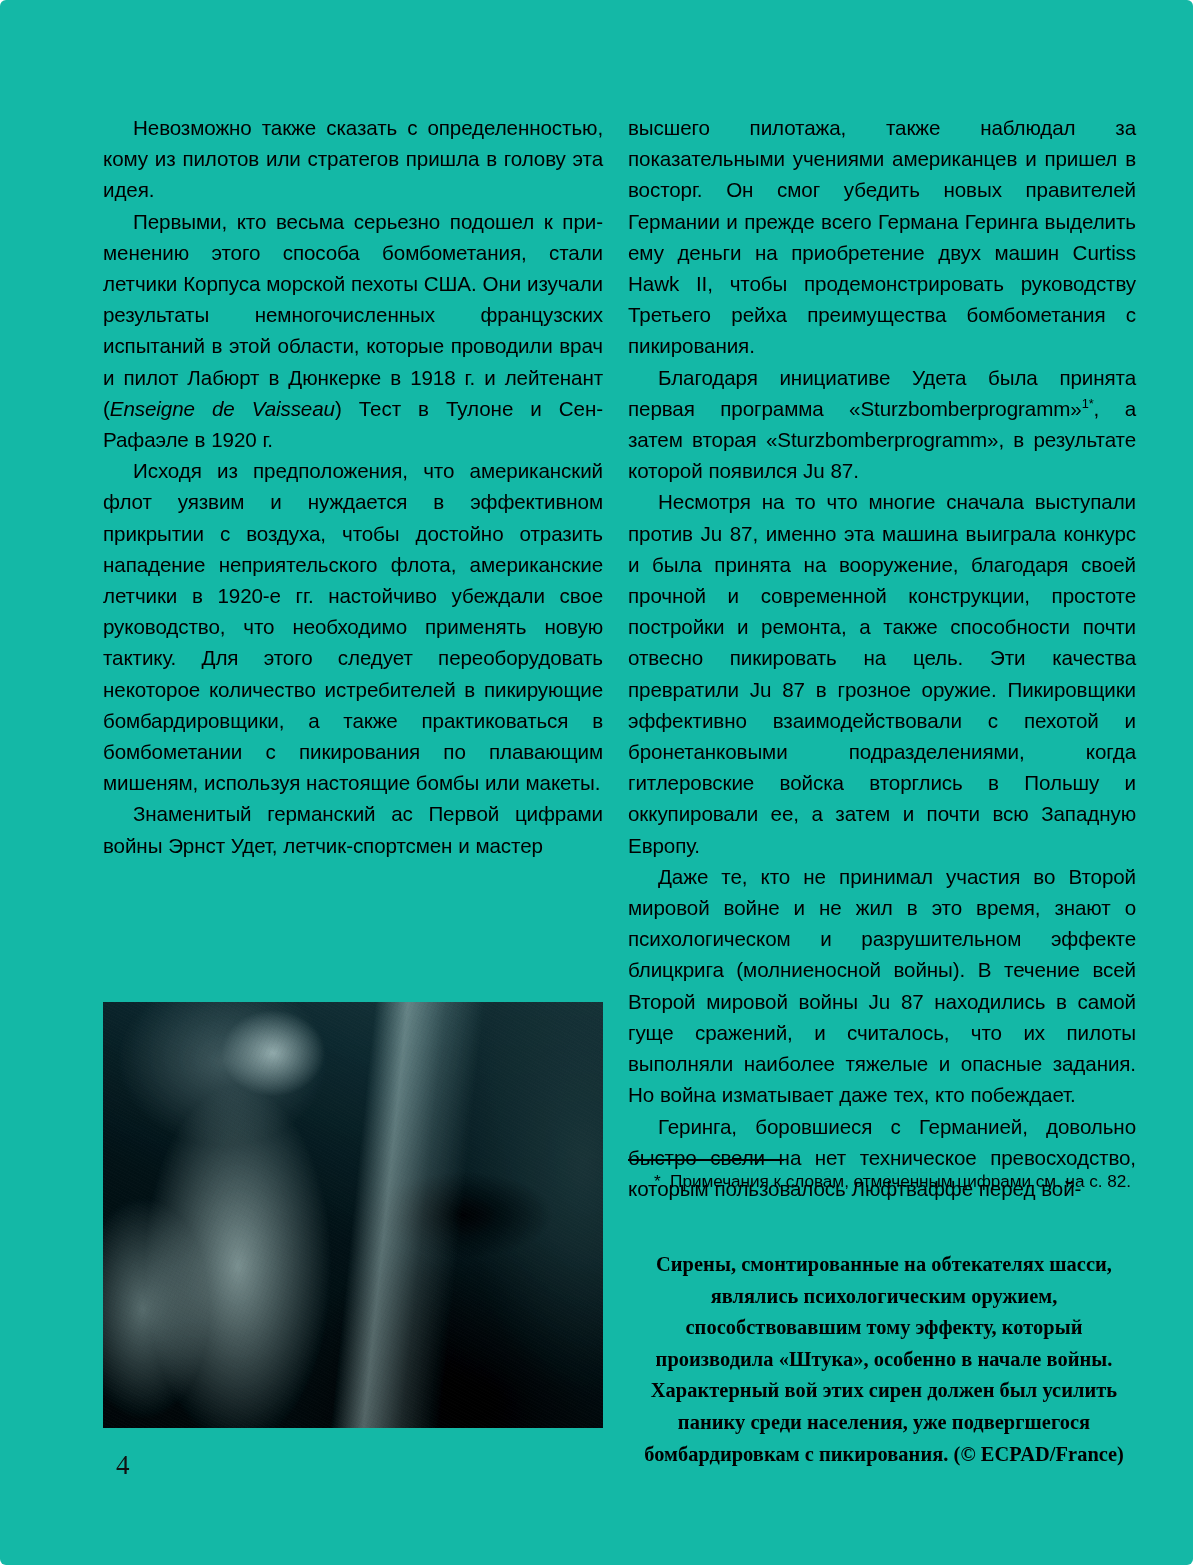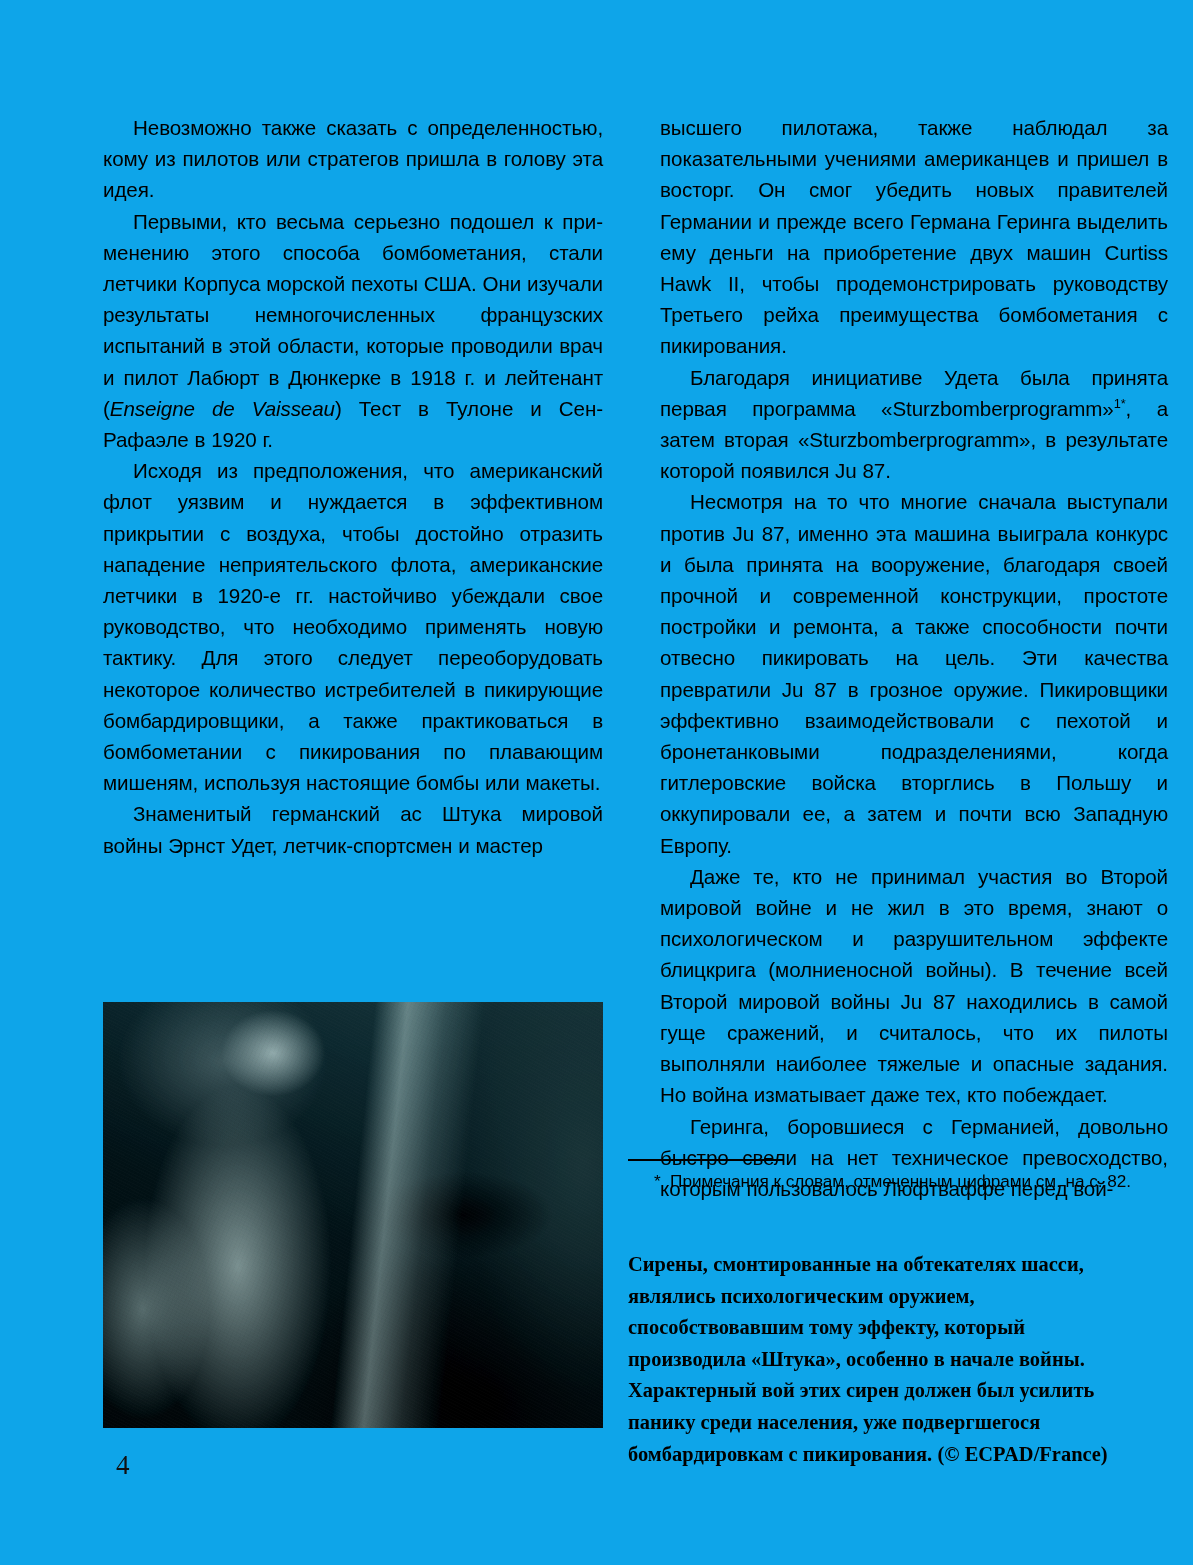--- a/index.html
+++ b/index.html
@@ -5,33 +5,34 @@
 <style>
   html, body {
     margin: 0;
     padding: 0;
     background: #ffffff;
   }
   .page {
     position: relative;
     width: 1193px;
     height: 1565px;
-    background: #0ea5e9;
+    background: #14b8a6;
     overflow: hidden;
     font-family: "Liberation Sans", sans-serif;
     color: #000000;
+    border-radius: 6px;
   }
 
   
   .col {
     position: absolute;
     top: 112px;
   }
   .col-left  { left: 103px; width: 500px; }
-  .col-right { left: 660px; width: 508px; }
+  .col-right { left: 628px; width: 508px; }
 
   .body-text p {
     margin: 0;
     font-size: 20.6px;
     line-height: 31.2px;
     text-align: justify;
     text-indent: 30px;
     letter-spacing: -0.1px;
     word-spacing: 0.2px;
     hyphens: manual;
@@ -122,21 +123,21 @@
   
   .caption {
     position: absolute;
     left: 628px;
     top: 1249px;
     width: 512px;
     font-family: "Liberation Serif", serif;
     font-weight: 700;
     font-size: 20.4px;
     line-height: 31.6px;
-    text-align: left;
+    text-align: center;
     letter-spacing: 0.05px;
   }
 
   
   .folio {
     position: absolute;
     left: 116px;
     top: 1452px;
     font-family: "Liberation Serif", serif;
     font-size: 27px;
@@ -146,21 +147,21 @@
 </style>
 </head>
 <body>
 
 <div class="page">
 
   <div class="col col-left body-text">
     <p>Невозможно также сказать с определенностью, кому из пилотов или стратегов пришла в голову эта идея.</p>
     <p>Первыми, кто весьма серьезно подошел к при­менению этого способа бомбометания, стали летчики Корпуса морской пехоты США. Они изучали результаты немногочисленных французских испытаний в этой области, которые проводили врач и пилот Лабюрт в Дюнкерке в 1918 г. и лейтенант (<span class="ital">Enseigne de Vaisseau</span>) Тест в Тулоне и Сен-Рафаэле в 1920 г.</p>
     <p>Исходя из предположения, что американский флот уязвим и нуждается в эффективном прикрытии с воздуха, чтобы достойно отразить нападение неприятельского флота, американские летчики в 1920-е гг. настойчиво убеждали свое руководство, что необходимо применять новую тактику. Для этого следует переоборудовать некоторое количество истребителей в пикирующие бомбардировщики, а также практиковаться в бомбометании с пикирования по плавающим мишеням, используя настоящие бомбы или макеты.</p>
-    <p>Знаменитый германский ас Штука мировой войны Эрнст Удет, летчик-спортсмен и мастер</p>
+    <p>Знаменитый германский ас Первой цифрами войны Эрнст Удет, летчик-спортсмен и мастер</p>
   </div>
 
   <div class="col col-right body-text">
     <p class="noindent">высшего пилотажа, также наблюдал за показательными учениями американцев и пришел в восторг. Он смог убедить новых правителей Германии и прежде всего Германа Геринга выделить ему деньги на приобретение двух машин Curtiss Hawk II, чтобы продемонстрировать руководству Третьего рейха преимущества бомбометания с пикирования.</p>
     <p>Благодаря инициативе Удета была принята первая программа «<span>Sturzbomberprogramm</span>»<sup class="fn">1*</sup>, а затем вторая «<span>Sturzbomberprogramm</span>», в результате которой появился Ju&nbsp;87.</p>
     <p>Несмотря на то что многие сначала выступали против Ju 87, именно эта машина выиграла конкурс и была принята на вооружение, благодаря своей прочной и современной конструкции, простоте постройки и ремонта, а также способности почти отвесно пикировать на цель. Эти качества превратили Ju 87 в грозное оружие. Пикировщики эффективно взаимодействовали с пехотой и бронетанковыми подразделениями, когда гитлеровские войска вторглись в Польшу и оккупировали ее, а затем и почти всю Западную Европу.</p>
     <p>Даже те, кто не принимал участия во Второй мировой войне и не жил в это время, знают о психологическом и разрушительном эффекте блицкрига (молниеносной войны). В течение всей Второй мировой войны Ju 87 находились в самой гуще сражений, и считалось, что их пилоты выполняли наиболее тяжелые и опасные задания. Но война изматывает даже тех, кто побеждает.</p>
     <p>Геринга, боровшиеся с Германией, довольно быстро свели на нет техническое превосходство, которым пользовалось Люфтваффе перед вой-</p>
   </div>
 

